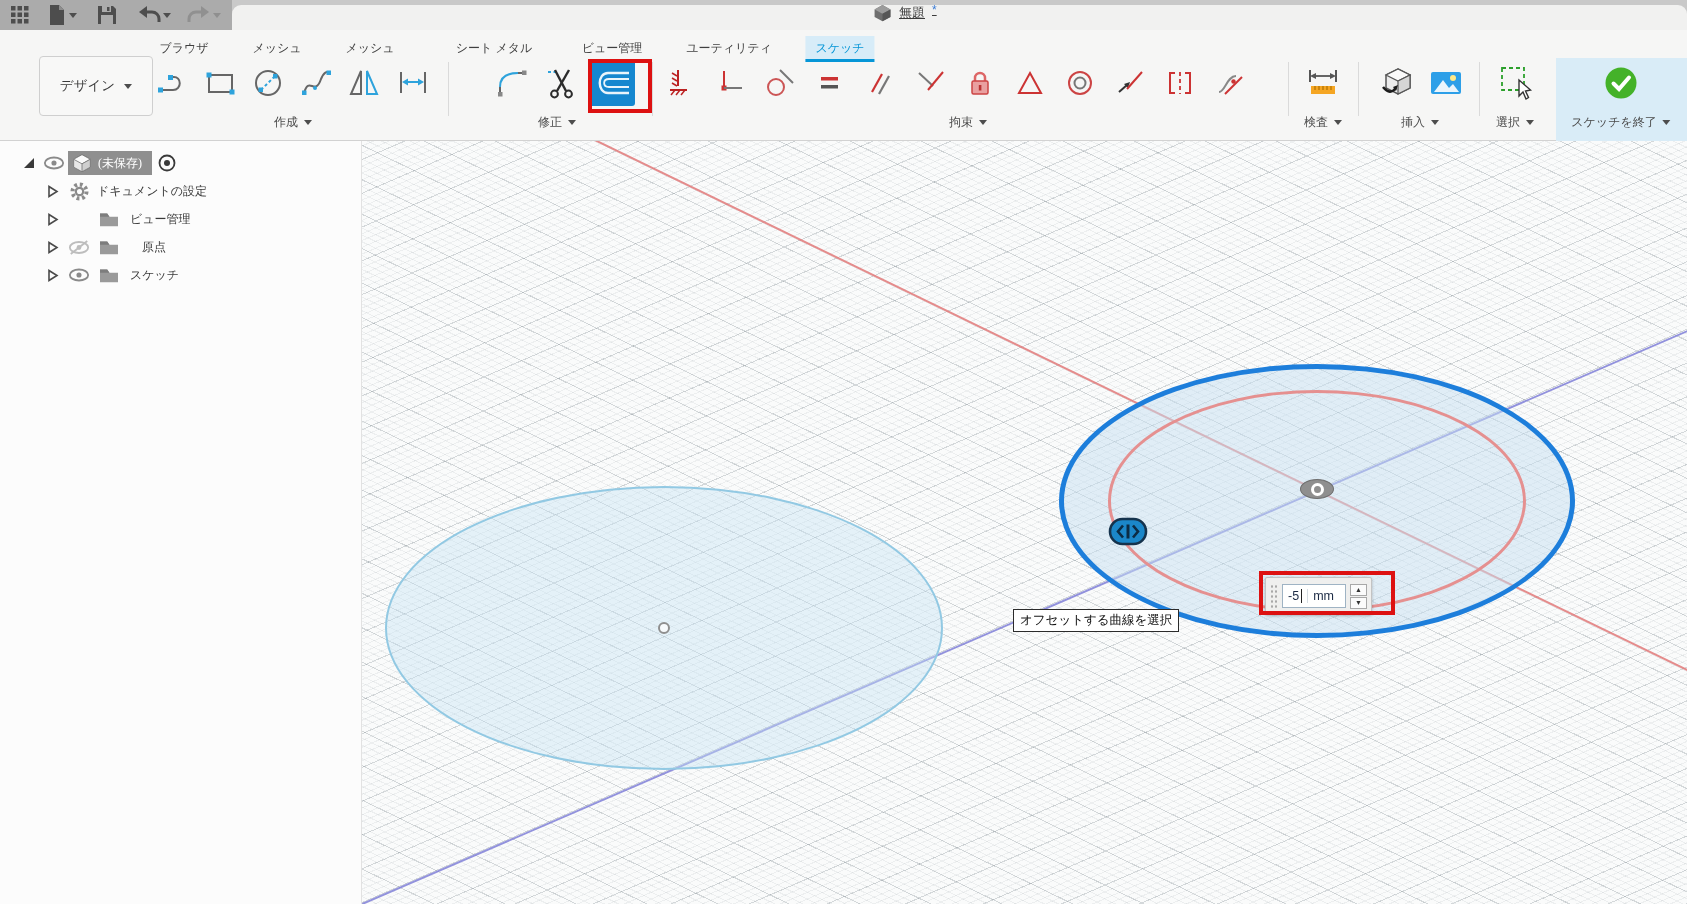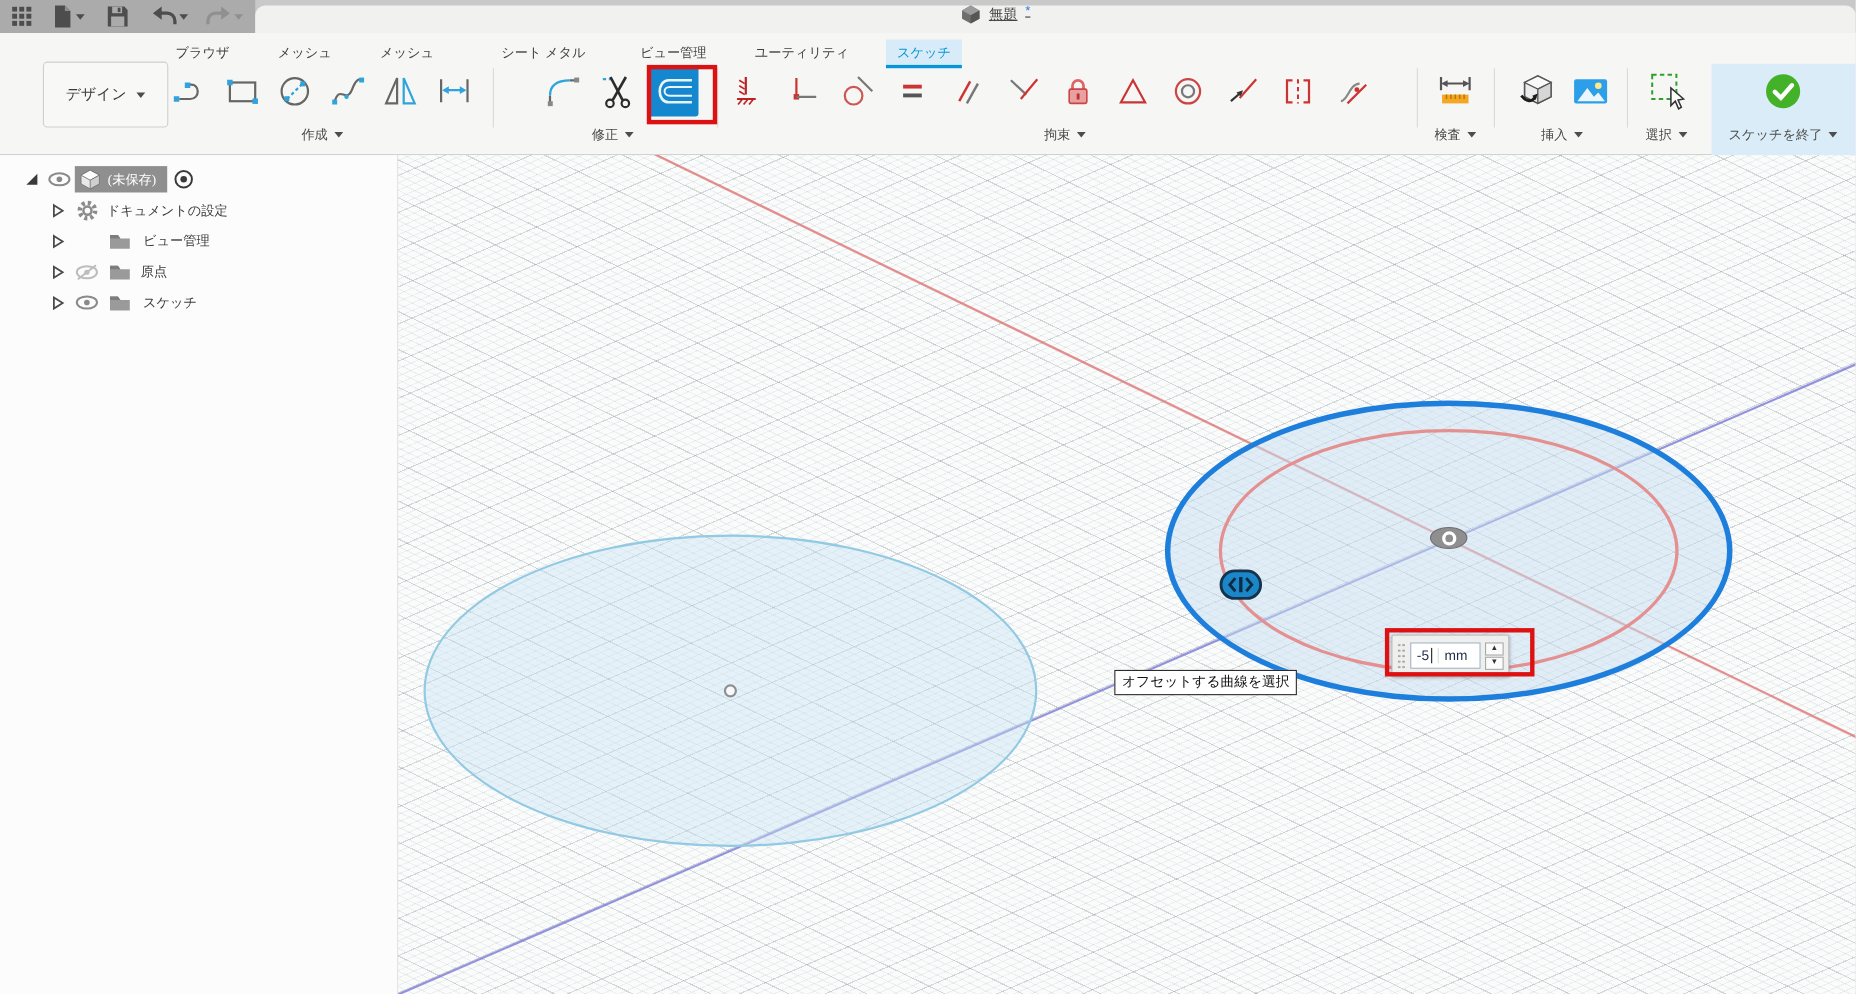--- a/index.html
+++ b/index.html
@@ -487,21 +487,21 @@
             <circle cx="12" cy="9" r="2.6" fill="#bdbdbd"></circle>
             <line x1="3" y1="16" x2="21" y2="2" stroke="#bdbdbd" stroke-width="2"></line>
           </svg>
       </span>
       <span class="cell" style="width:30px">
         <svg width="22" height="18" viewBox="0 0 24 20">
             <path d="M2 4 h8 l2.5 3.5 H22 V18 H2 z" fill="#9a9a9a"></path>
             <path d="M2 4 h8 l2.5 3.5 H2 z" fill="#7d7d7d"></path>
           </svg>
       </span>
-      <span style="margin-left:4px">原点</span>
+      <span style="margin-left:18px">原点</span>
     </div>
 
     <div class="brow" style="padding-left:40px">
       <span class="cell" style="width:24px">
         <svg width="14" height="15" viewBox="0 0 14 15">
             <polygon points="4,2.5 12,7.5 4,12.5" fill="none" stroke="#4a4a4a" stroke-width="1.6"></polygon>
           </svg>
       </span>
       <span class="cell" style="width:30px">
         <svg width="22" height="16" viewBox="0 0 24 16">

